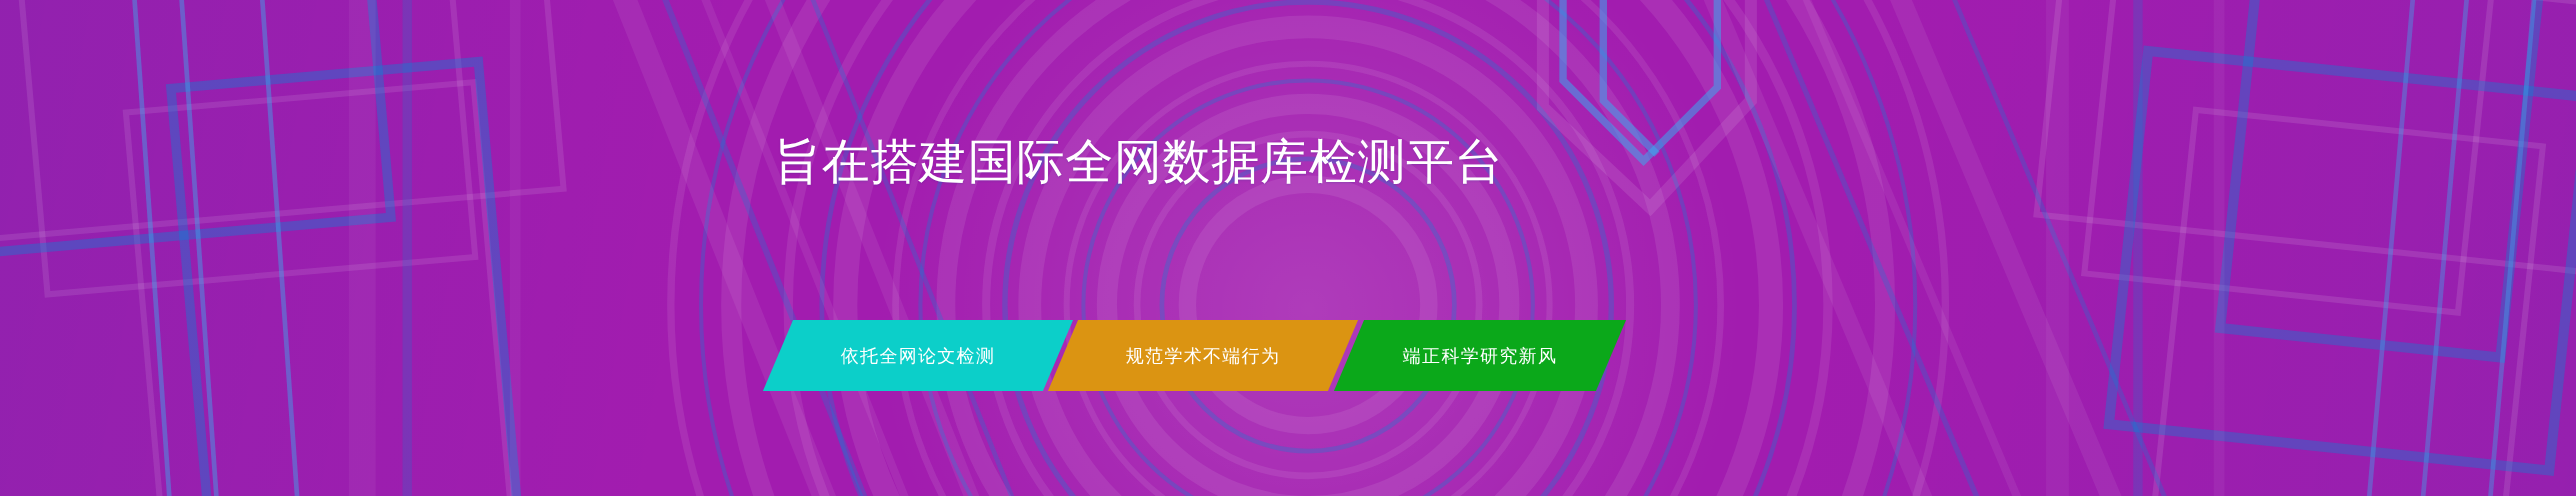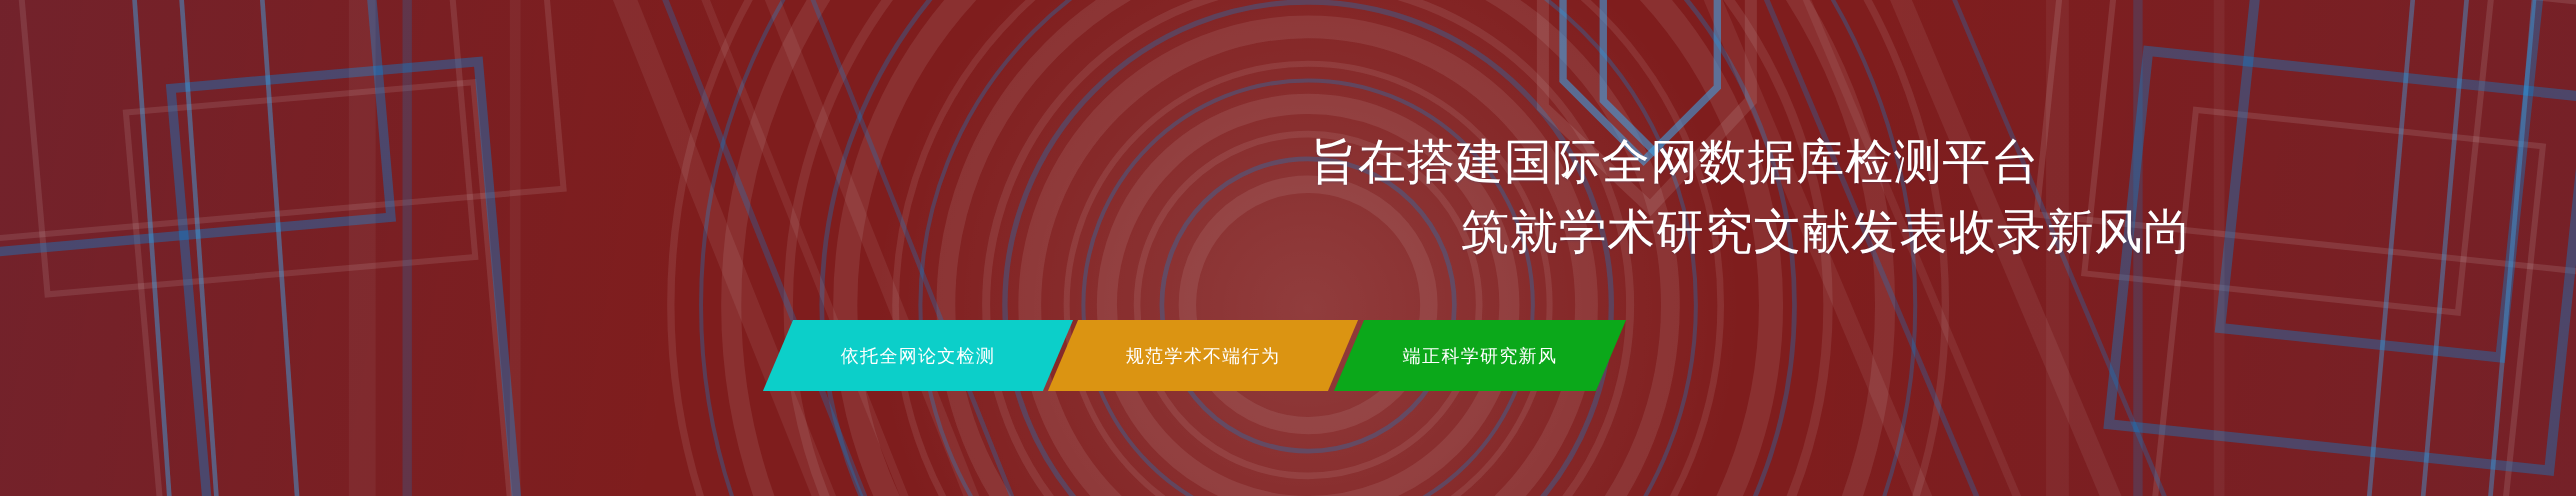--- a/index.html
+++ b/index.html
@@ -107,21 +107,21 @@
   #tag-1 { width: 280px; background: #DB9412; }
   #tag-2 { width: 262px; background: #0BA81A; }
 
   
   #tag-strip::before,
   #tag-strip::after { content: ""; display: none; }
 </style>
 </head>
 <body>
 
-<div id="banner" style="background: #7f1d1d; text-align: center;">
+<div id="banner" style="background: #a21caf;">
 
   <div class="bg-layer" id="bg-glow"></div>
 
   <div class="bg-layer" id="bg-rings">
     <svg viewBox="0 0 3840 740" preserveAspectRatio="none" aria-hidden="true">
       <g fill="none" stroke="#FFFFFF" stroke-opacity="0.085">
         <circle cx="1950" cy="455" r="180" stroke-width="26"></circle>
         <circle cx="1950" cy="455" r="255" stroke-width="10"></circle>
         <circle cx="1950" cy="455" r="300" stroke-width="30"></circle>
         <circle cx="1950" cy="455" r="360" stroke-width="9"></circle>
@@ -218,21 +218,20 @@
       </g>
       <g fill="#0B83D6" fill-opacity="0.22">
         <rect x="600" y="0" width="14" height="740"></rect>
         <rect x="3180" y="0" width="14" height="740"></rect>
       </g>
     </svg>
   </div>
 
   <div id="headline">
     <div class="headline-line" id="headline-line-1" style="color: rgb(255, 255, 255);">旨在搭建国际全网数据库检测平台</div>
-    <div class="headline-line" id="headline-line-2" style="color: rgb(255, 255, 255);">筑就学术研究文献发表收录新风尚</div>
   </div>
 
   <div id="tag-strip">
     <div class="tag" id="tag-0" style="background: rgb(12, 207, 201);">
       <span class="tag-label" style="color: rgb(255, 255, 255);">依托全网论文检测</span>
     </div>
     <div class="tag" id="tag-1" style="background: rgb(219, 148, 18);">
       <span class="tag-label" style="color: rgb(255, 255, 255);">规范学术不端行为</span>
     </div>
     <div class="tag" id="tag-2" style="background: rgb(11, 168, 26);">

